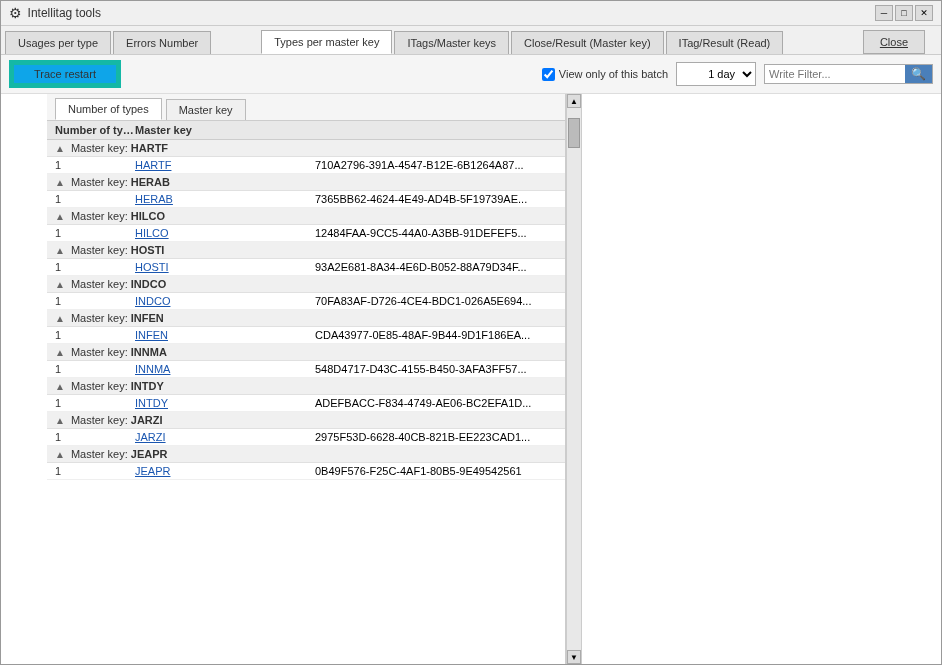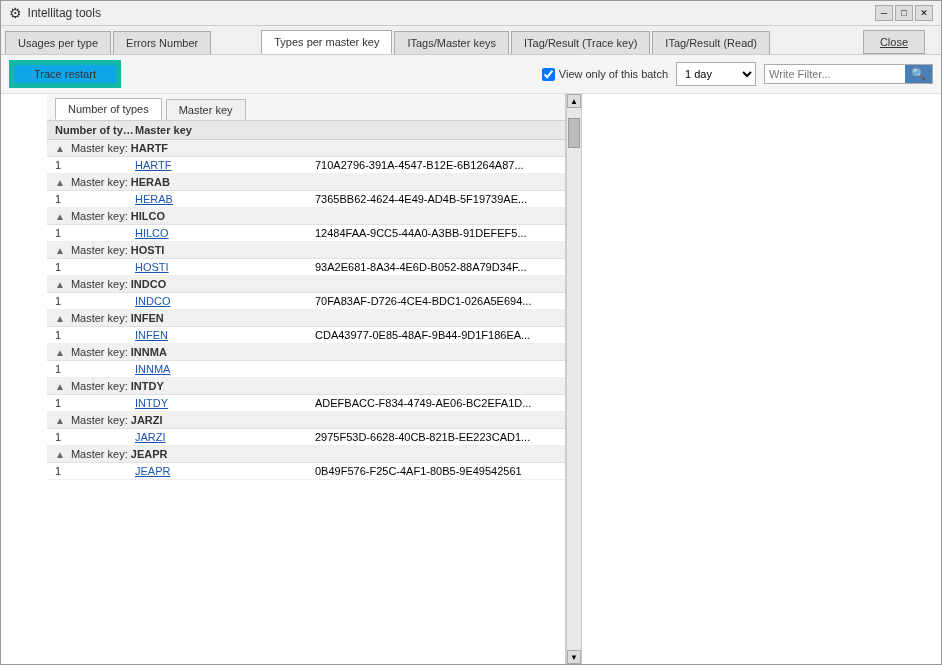--- a/index.html
+++ b/index.html
@@ -92,20 +92,21 @@
       gap: 4px;
       font-size: 11px;
       color: #333;
     }
     .dropdown-select {
       padding: 4px 4px;
       font-size: 11px;
       border: 1px solid #aaa;
       background: #fff;
       min-width: 80px;
+      text-align: right;
     }
     .filter-input-wrap {
       display: flex;
       align-items: center;
       border: 1px solid #aaa;
       background: #fff;
     }
     .filter-input {
       border: none;
       outline: none;
@@ -232,21 +233,21 @@
       <button style="width:18px;height:16px;font-size:9px;background:#ddd;border:1px solid #aaa;cursor:pointer;">□</button>
       <button style="width:18px;height:16px;font-size:9px;background:#ddd;border:1px solid #aaa;cursor:pointer;">✕</button>
     </div>
   </div>
 
   <div class="tab-bar">
     <div class="tab">Usages per type</div>
     <div class="tab">Errors Number</div>
     <div class="tab active">Types per master key</div>
     <div class="tab">ITags/Master keys</div>
-    <div class="tab">ITag/Result (Trace key)</div>
+    <div class="tab">Close/Result (Master key)</div>
     <div class="tab">ITag/Result (Read)</div>
     <div class="tab-spacer"></div>
     <div class="tab-close">Close</div>
   </div>
 
   <div class="toolbar">
     <button class="btn">Trace restart</button>
 
     <div class="toolbar-right">
       <label class="checkbox-label">
@@ -344,20 +345,21 @@
           <div class="cell col-type">CDA43977-0E85-48AF-9B44-9D1F186EA...</div>
         </div>
 
         <div class="group-row">
           <span class="collapse-icon">▲</span>
           <span>Master key: <span class="group-name">INNMA</span></span>
         </div>
         <div class="data-row">
           <div class="cell col-num cell-num">1</div>
           <div class="cell col-master cell-link">INNMA</div>
+          <div class="cell col-type">548D4717-D43C-4155-B450-3AFA3FF57...</div>
         </div>
 
         <div class="group-row">
           <span class="collapse-icon">▲</span>
           <span>Master key: <span class="group-name">INTDY</span></span>
         </div>
         <div class="data-row">
           <div class="cell col-num cell-num">1</div>
           <div class="cell col-master cell-link">INTDY</div>
           <div class="cell col-type">ADEFBACC-F834-4749-AE06-BC2EFA1D...</div>

